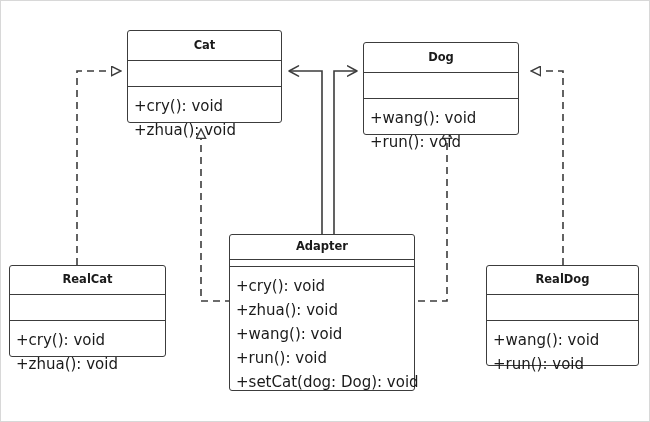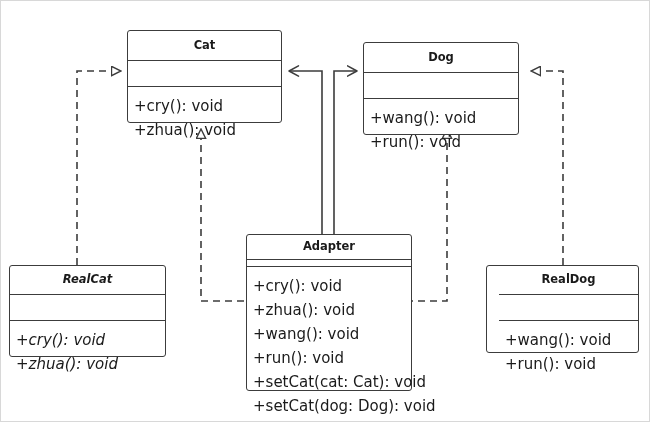--- a/index.html
+++ b/index.html
@@ -122,48 +122,47 @@
     <div class="uml-name" style="height:30px;">
       <span>Dog</span>
     </div>
     <div class="uml-attrs empty-compartment" style="height:26px;"></div>
     <div class="uml-ops">
       <div class="uml-line">+wang(): void</div>
       <div class="uml-line">+run(): void</div>
     </div>
   </div>
 
-  <div class="uml-class" style="left:245px; top:233px; width:166px; height:157px;">
+  <div class="uml-class" style="left:228px; top:233px; width:186px; height:157px;">
     <div class="uml-name" style="height:25px;">
       <span>Adapter</span>
     </div>
     <div class="uml-attrs">
     </div>
     <div class="uml-ops">
       <div class="uml-line">+cry(): void</div>
       <div class="uml-line">+zhua(): void</div>
       <div class="uml-line">+wang(): void</div>
       <div class="uml-line">+run(): void</div>
-      <div class="uml-line">+setCat(cat: Cat): void</div>
       <div class="uml-line">+setCat(dog: Dog): void</div>
     </div>
   </div>
 
-  <div class="uml-class" style="left:8px; top:264px; width:157px; height:92px;font-style:italic;">
+  <div class="uml-class" style="left:8px; top:264px; width:157px; height:92px;">
     <div class="uml-name" style="height:29px;">
       <span>RealCat</span>
     </div>
     <div class="uml-attrs empty-compartment" style="height:26px;"></div>
     <div class="uml-ops">
       <div class="uml-line">+cry(): void</div>
       <div class="uml-line">+zhua(): void</div>
     </div>
   </div>
 
-  <div class="uml-class" style="left:485px; top:264px; width:153px; height:88px;padding-left:12px;">
+  <div class="uml-class" style="left:485px; top:264px; width:153px; height:101px;">
     <div class="uml-name" style="height:29px;">
       <span>RealDog</span>
     </div>
     <div class="uml-attrs empty-compartment" style="height:26px;"></div>
     <div class="uml-ops">
       <div class="uml-line">+wang(): void</div>
       <div class="uml-line">+run(): void</div>
     </div>
   </div>
 

